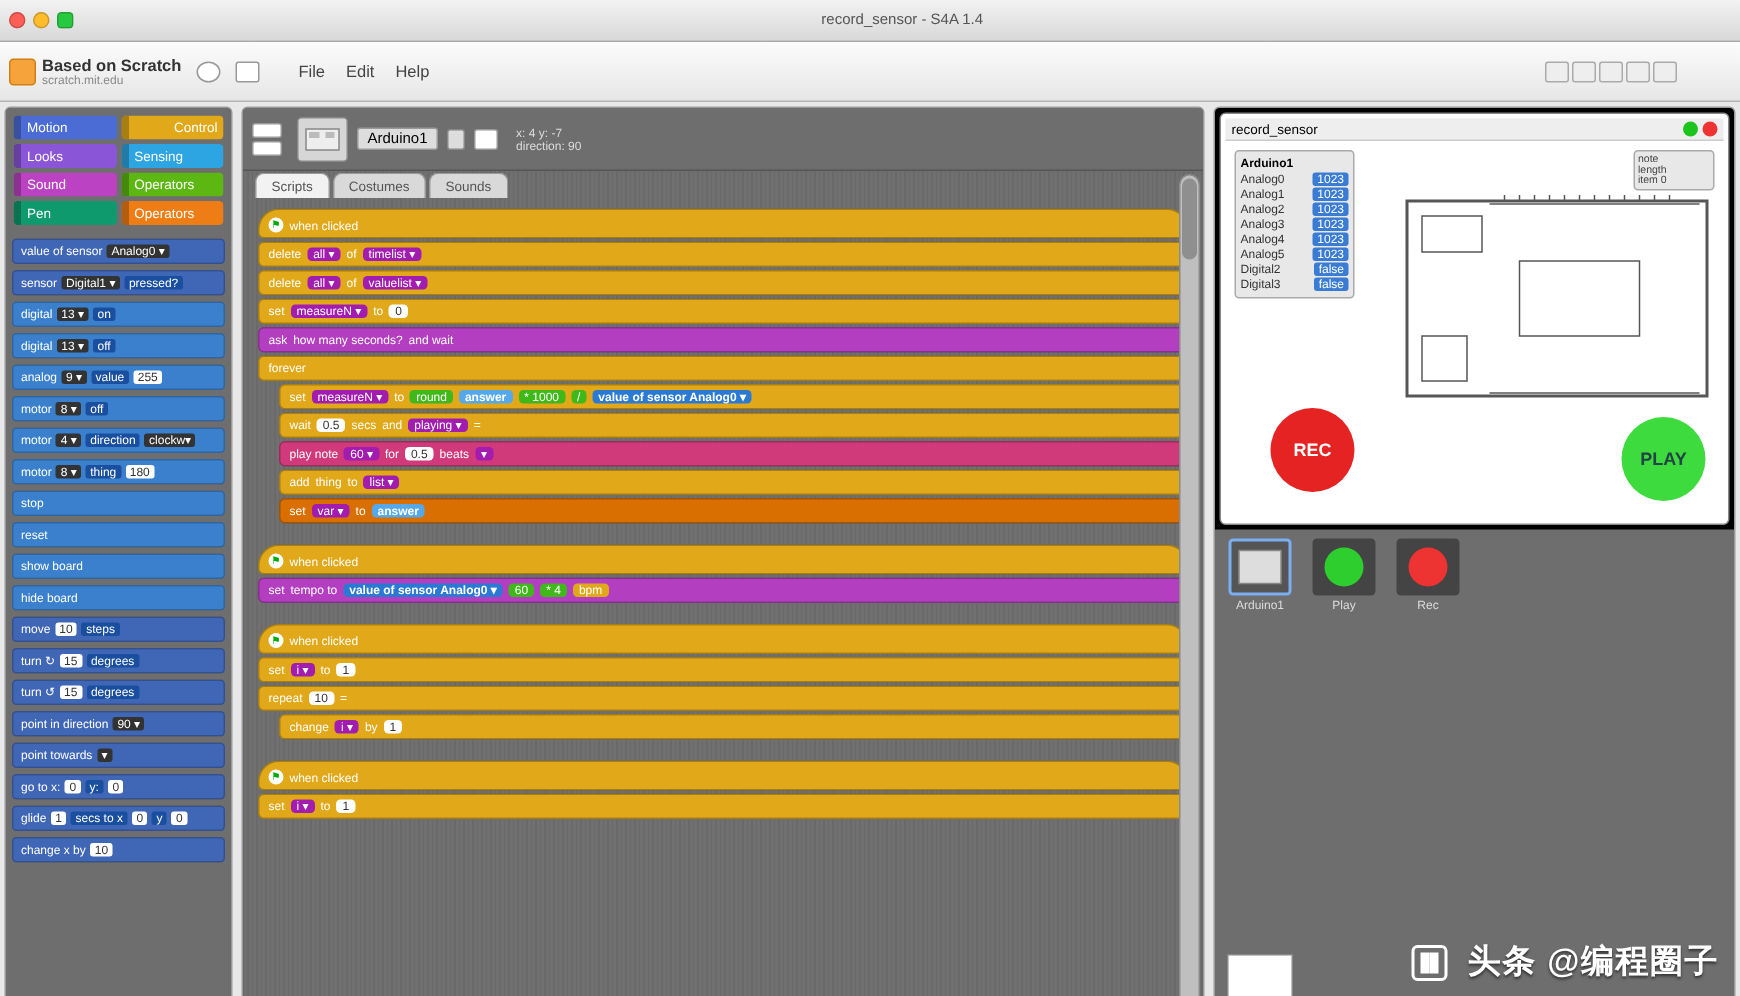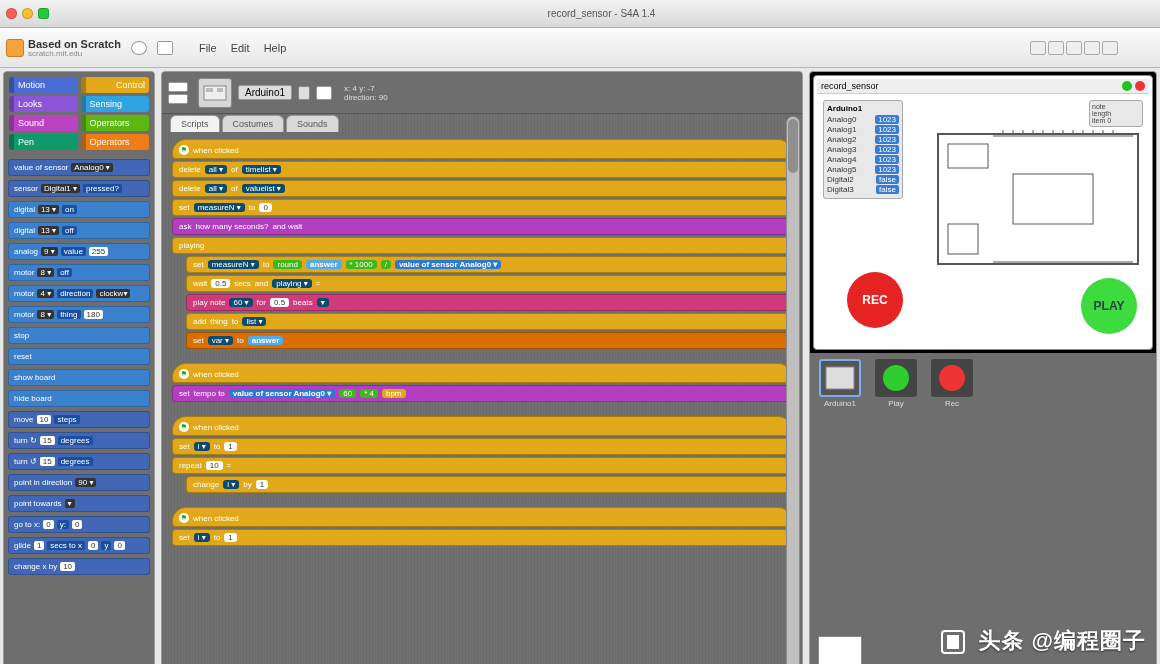--- a/index.html
+++ b/index.html
@@ -62,21 +62,21 @@
 
 .canvas { flex:1; overflow:auto; padding:8px 10px; position:relative; }
 .stack { margin-bottom:14px; }
 .blk { border-radius:4px; padding:3px 6px; font-size:8px; color:#fff; display:flex; align-items:center; gap:4px; margin-bottom:2px; border:1px solid rgba(0,0,0,.25); }
 .b-or { background:#e1a91a; } .b-dor { background:#d86f00; }
 .b-pu { background:#b43ec0; } .b-mg { background:#d13a7a; }
 .hat { border-radius:14px 14px 4px 4px; padding-top:5px; }
 .ind1 { margin-left:14px; }
 .flag { color:#0a0; background:#fff; border-radius:50%; width:10px; height:10px; display:inline-flex; align-items:center; justify-content:center; font-size:7px; }
 .w  { background:#fff; color:#333; border-radius:3px; padding:0 4px; font-size:8px; }
-.d  { background:#0c4a6e; color:#fff; border-radius:3px; padding:0 4px; font-size:8px; }
+.d  { background:#a21caf; color:#fff; border-radius:3px; padding:0 4px; font-size:8px; }
 .g  { background:#49a82d; color:#fff; border-radius:3px; padding:0 4px; font-size:8px; }
 .bl { background:#2a7ad3; color:#fff; border-radius:3px; padding:0 4px; font-size:8px;font-weight:bold; }
 
 
 .vscroll { position:absolute; right:2px; top:44px; bottom:2px; width:14px; background:#bfbfbf; border:1px solid #8a8a8a; border-radius:7px; }
 .vscroll .thumb { position:absolute; left:1px; right:1px; top:2px; height:54px; background:#8f8f8f; border-radius:6px; }
 
 
 .right-inner { display:flex; flex-direction:column; height:100%; }
 .stage-wrap { background:#fff; border:1px solid #888; border-radius:4px; margin:3px; padding:3px; }
@@ -226,21 +226,21 @@
       <div class="tab">Costumes</div>
       <div class="tab">Sounds</div>
     </div>
     <div class="canvas" id="canvas">
         <div class="stack">
           <div class="blk b-or hat"><span class="flag">⚑</span> when clicked</div>
           <div class="blk b-or">delete <span class="d">all ▾</span> <span class="">of</span> <span class="d">timelist ▾</span> </div>
           <div class="blk b-or">delete <span class="d">all ▾</span> <span class="">of</span> <span class="d">valuelist ▾</span> </div>
           <div class="blk b-or">set <span class="d">measureN ▾</span> <span class="">to</span> <span class="w">0</span> </div>
           <div class="blk b-pu">ask <span class="">how many seconds?</span> <span class="">and wait</span> </div>
-          <div class="blk b-or">playing </div>
+          <div class="blk b-or">forever </div>
           <div class="blk b-or ind1">set <span class="d">measureN ▾</span> <span class="">to</span> <span class="g" style="background: rgb(63, 184, 26); color: rgb(255, 255, 255); padding: 0px 4px; border-radius: 3px; font-size: 8px;">round </span> <span class="bl" style="background: rgb(85, 169, 234); color: rgb(255, 255, 255); padding: 0px 4px; border-radius: 3px; font-size: 8px;">answer </span> <span class="g" style="background: rgb(63, 184, 26); color: rgb(255, 255, 255); padding: 0px 4px; border-radius: 3px; font-size: 8px;">* 1000</span> <span class="g" style="background: rgb(63, 184, 26); color: rgb(255, 255, 255); padding: 0px 4px; border-radius: 3px; font-size: 8px;">/ </span> <span class="bl" style="background: rgb(42, 122, 211); color: rgb(255, 255, 255); padding: 0px 4px; border-radius: 3px; font-size: 8px;">value of sensor Analog0 ▾</span> </div>
           <div class="blk b-or ind1">wait <span class="w">0.5</span> <span class="">secs</span> <span class="">and</span> <span class="d">playing ▾</span> <span class="">=</span> </div>
           <div class="blk b-mg ind1">play note <span class="d">60 ▾</span> <span class="">for</span> <span class="w">0.5</span> <span class="">beats</span> <span class="d">▾</span> </div>
           <div class="blk b-or ind1">add <span class="">thing</span> <span class="">to</span> <span class="d">list ▾</span> </div>
           <div class="blk b-dor ind1">set <span class="d">var ▾</span> <span class="">to</span> <span class="bl" style="background: rgb(85, 169, 234); color: rgb(255, 255, 255); padding: 0px 4px; border-radius: 3px; font-size: 8px;">answer </span> </div>
         </div>
         <div class="stack">
           <div class="blk b-or hat"><span class="flag">⚑</span> when clicked</div>
           <div class="blk b-pu">set <span class="">tempo to</span> <span class="bl" style="background: rgb(42, 122, 211); color: rgb(255, 255, 255); padding: 0px 4px; border-radius: 3px; font-size: 8px;">value of sensor Analog0 ▾</span> <span class="g" style="background: rgb(63, 184, 26); color: rgb(255, 255, 255); padding: 0px 4px; border-radius: 3px; font-size: 8px;"> 60</span> <span class="g" style="background: rgb(63, 184, 26); color: rgb(255, 255, 255); padding: 0px 4px; border-radius: 3px; font-size: 8px;">* 4</span> <span class="w" style="background: rgb(225, 169, 26); color: rgb(255, 255, 255); padding: 0px 4px; border-radius: 3px; font-size: 8px;"> bpm</span> </div>
         </div>

